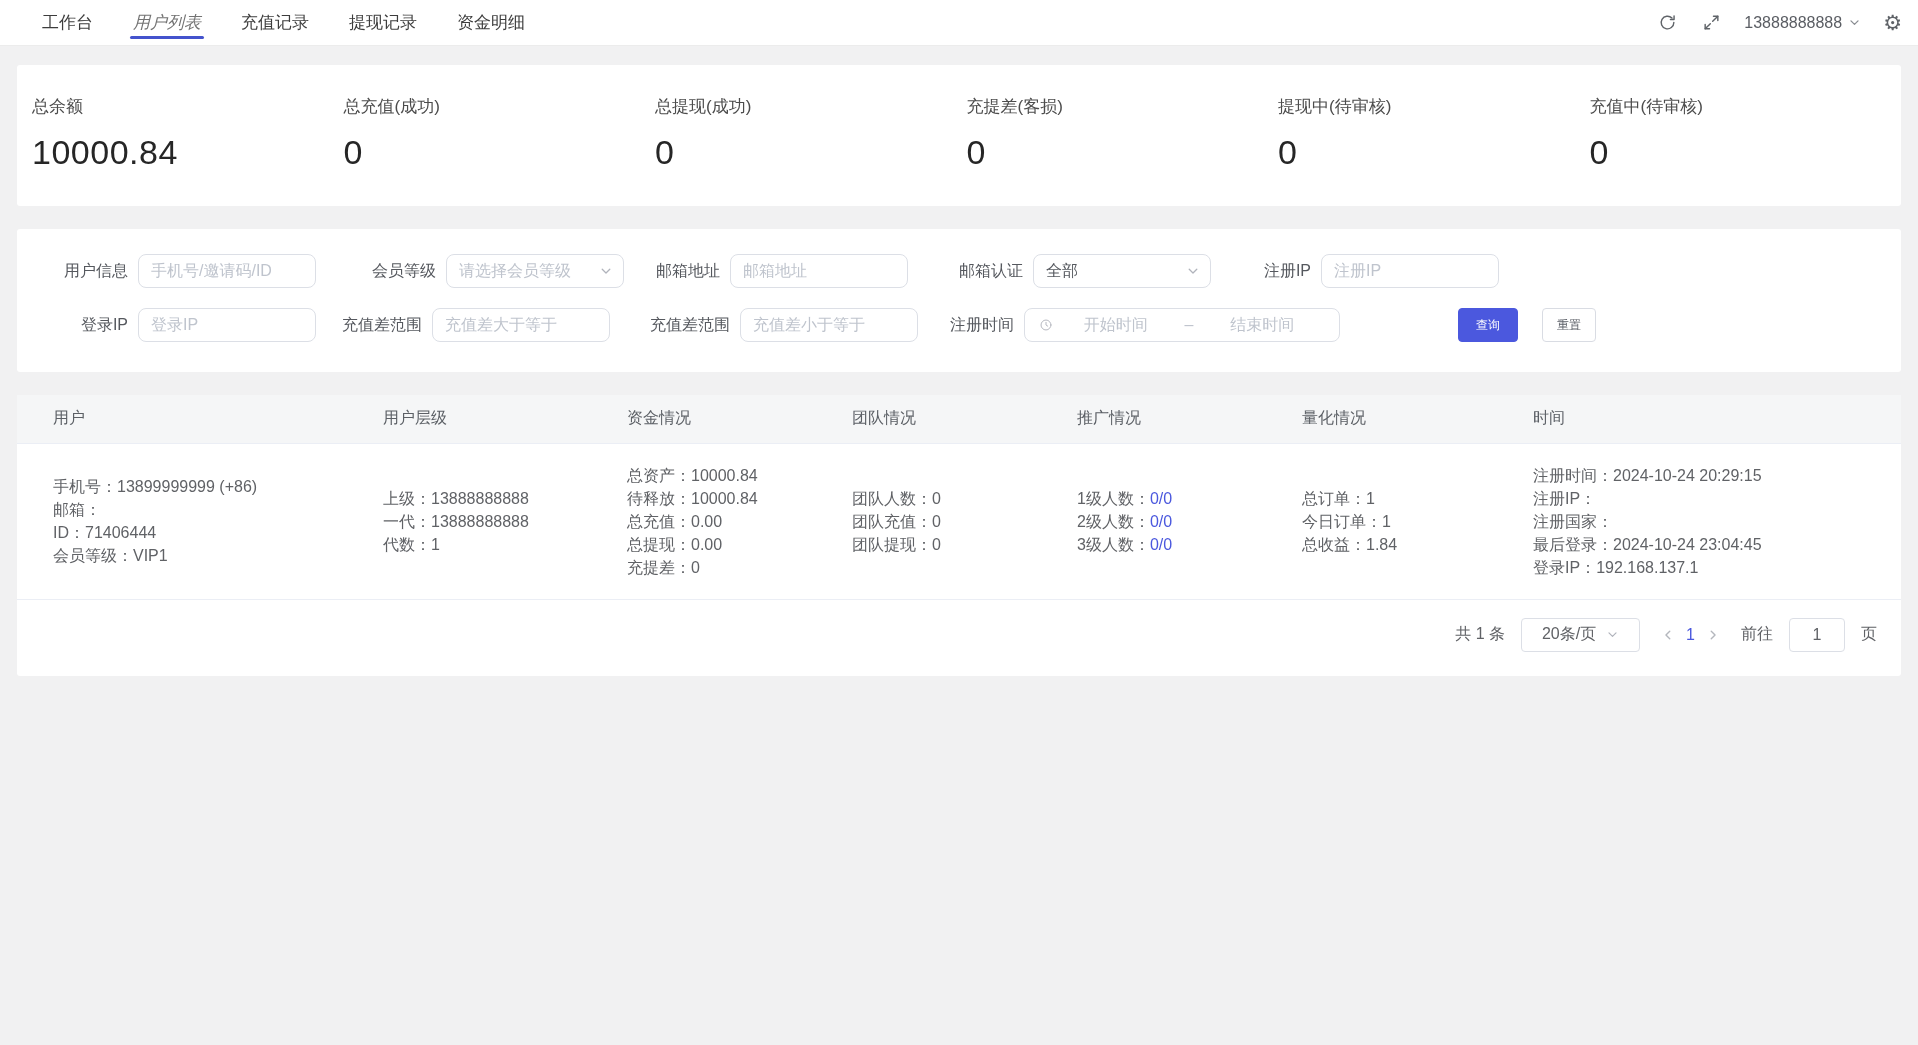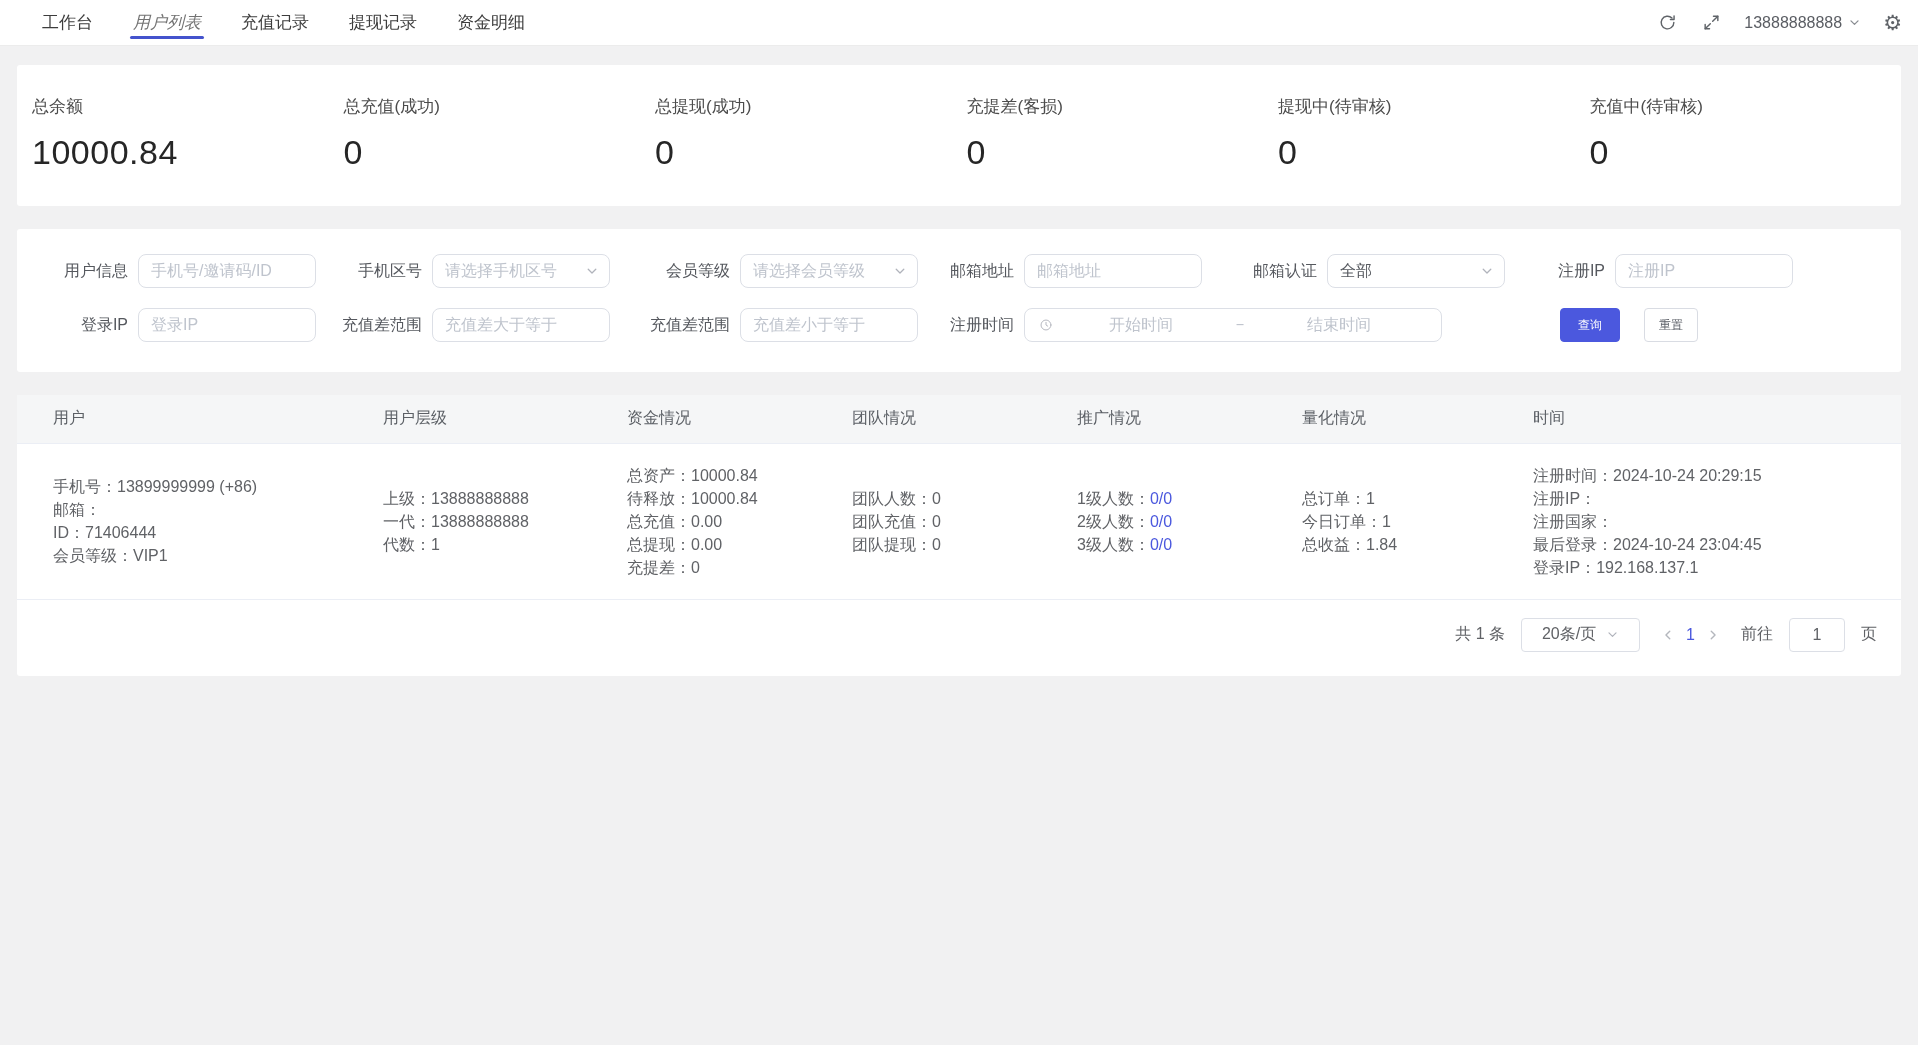--- a/index.html
+++ b/index.html
@@ -37,21 +37,21 @@
   .ff { display:flex; align-items:center; }
   .lbl { text-align:right; margin-right:10px; font-size:16px; color:#55585e; white-space:nowrap; }
   .inp, .sel, .date-range { height:34px; border:1px solid #dcdfe6; border-radius:8px;
     background:#fff; font-size:16px; color:#55585e; }
   .inp { width:178px; padding:0 12px; outline:none; font-family:inherit; }
   .inp::placeholder { color:#bfc4cd; }
   .sel { width:178px; display:flex; align-items:center; padding:0 10px 0 12px; cursor:pointer; }
   .sel .sel-text { flex:1; color:#55585e; }
   .sel .sel-text.ph { color:#bfc4cd; }
   .sel svg, .date-range svg { width:14px; height:14px; color:#b0b3bb; flex:none; }
-  .date-range { width:418px; display:flex; align-items:center; padding:0 14px; cursor:pointer;font-family:Liberation Mono, monospace; }
+  .date-range { width:316px; display:flex; align-items:center; padding:0 14px; cursor:pointer; }
   .date-range .dr-text { flex:1; text-align:center; color:#bfc4cd; }
   .date-range .dr-sep { color:#bfc4cd; padding:0 6px; }
   .btn { height:34px; border-radius:4px; font-size:12px; cursor:pointer; font-family:inherit; }
   .btn-primary { background:#4b58de; color:#fff; border:1px solid #4b58de; padding:0 17px; }
   .btn-plain { background:#fff; color:#5a5e66; border:1px solid #d9dce3; padding:0 14px; margin-left:24px; }
 
   
   .table-card { margin-top:23px; padding-bottom:14px; }
   table { width:100%; border-collapse:collapse; table-layout:fixed; }
   thead th { background:#f5f6f7; font-weight:normal; text-align:left; font-size:16px;
@@ -151,29 +151,20 @@
       <div class="s-label">充值中(待审核)</div>
       <div class="s-value">0</div>
     </div>
   </div>
 
   <div class="card filters">
     <div class="f-row">
       <div class="ff">
         <span class="lbl" style="width:77px">用户信息</span>
         <input class="inp" placeholder="手机号/邀请码/ID" style="">
-      </div>
-      <div class="ff" style="margin-left:30px">
-        <span class="lbl" style="width:76px">手机区号</span>
-        <div class="sel">
-          <span class="sel-text ph">请选择手机区号</span>
-          <svg viewBox="0 0 24 24" fill="none" stroke="currentColor" stroke-width="2.2" stroke-linecap="round" stroke-linejoin="round">
-              <path d="M5.5 9l6.5 6.5L18.5 9"></path>
-            </svg>
-        </div>
       </div>
       <div class="ff" style="margin-left:36px">
         <span class="lbl" style="width:84px">会员等级</span>
         <div class="sel">
           <span class="sel-text ph">请选择会员等级</span>
           <svg viewBox="0 0 24 24" fill="none" stroke="currentColor" stroke-width="2.2" stroke-linecap="round" stroke-linejoin="round">
               <path d="M5.5 9l6.5 6.5L18.5 9"></path>
             </svg>
         </div>
       </div>

